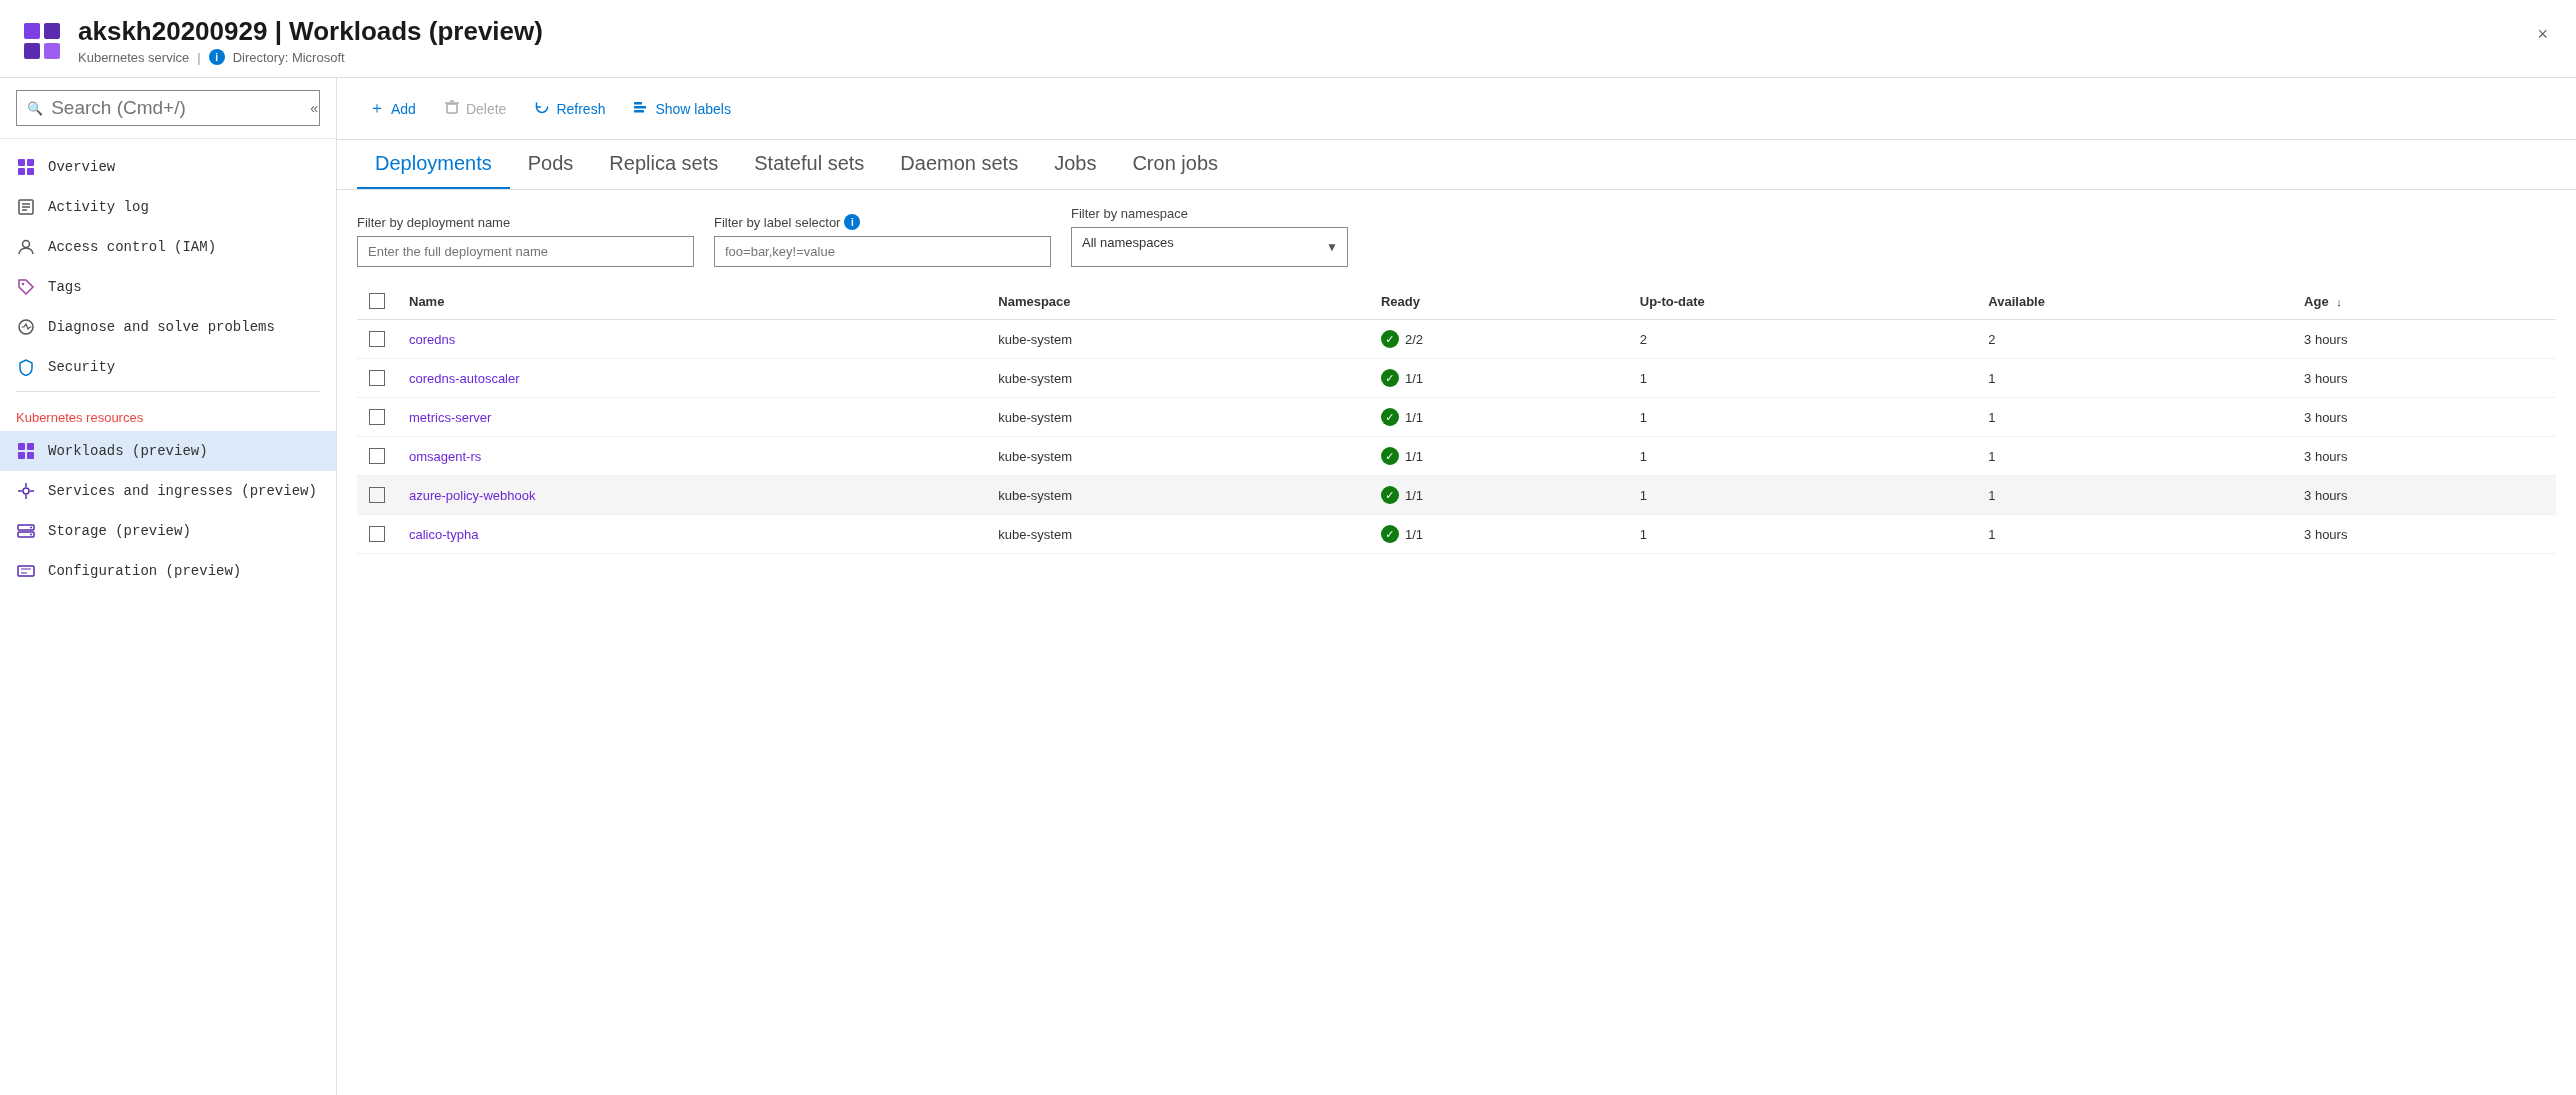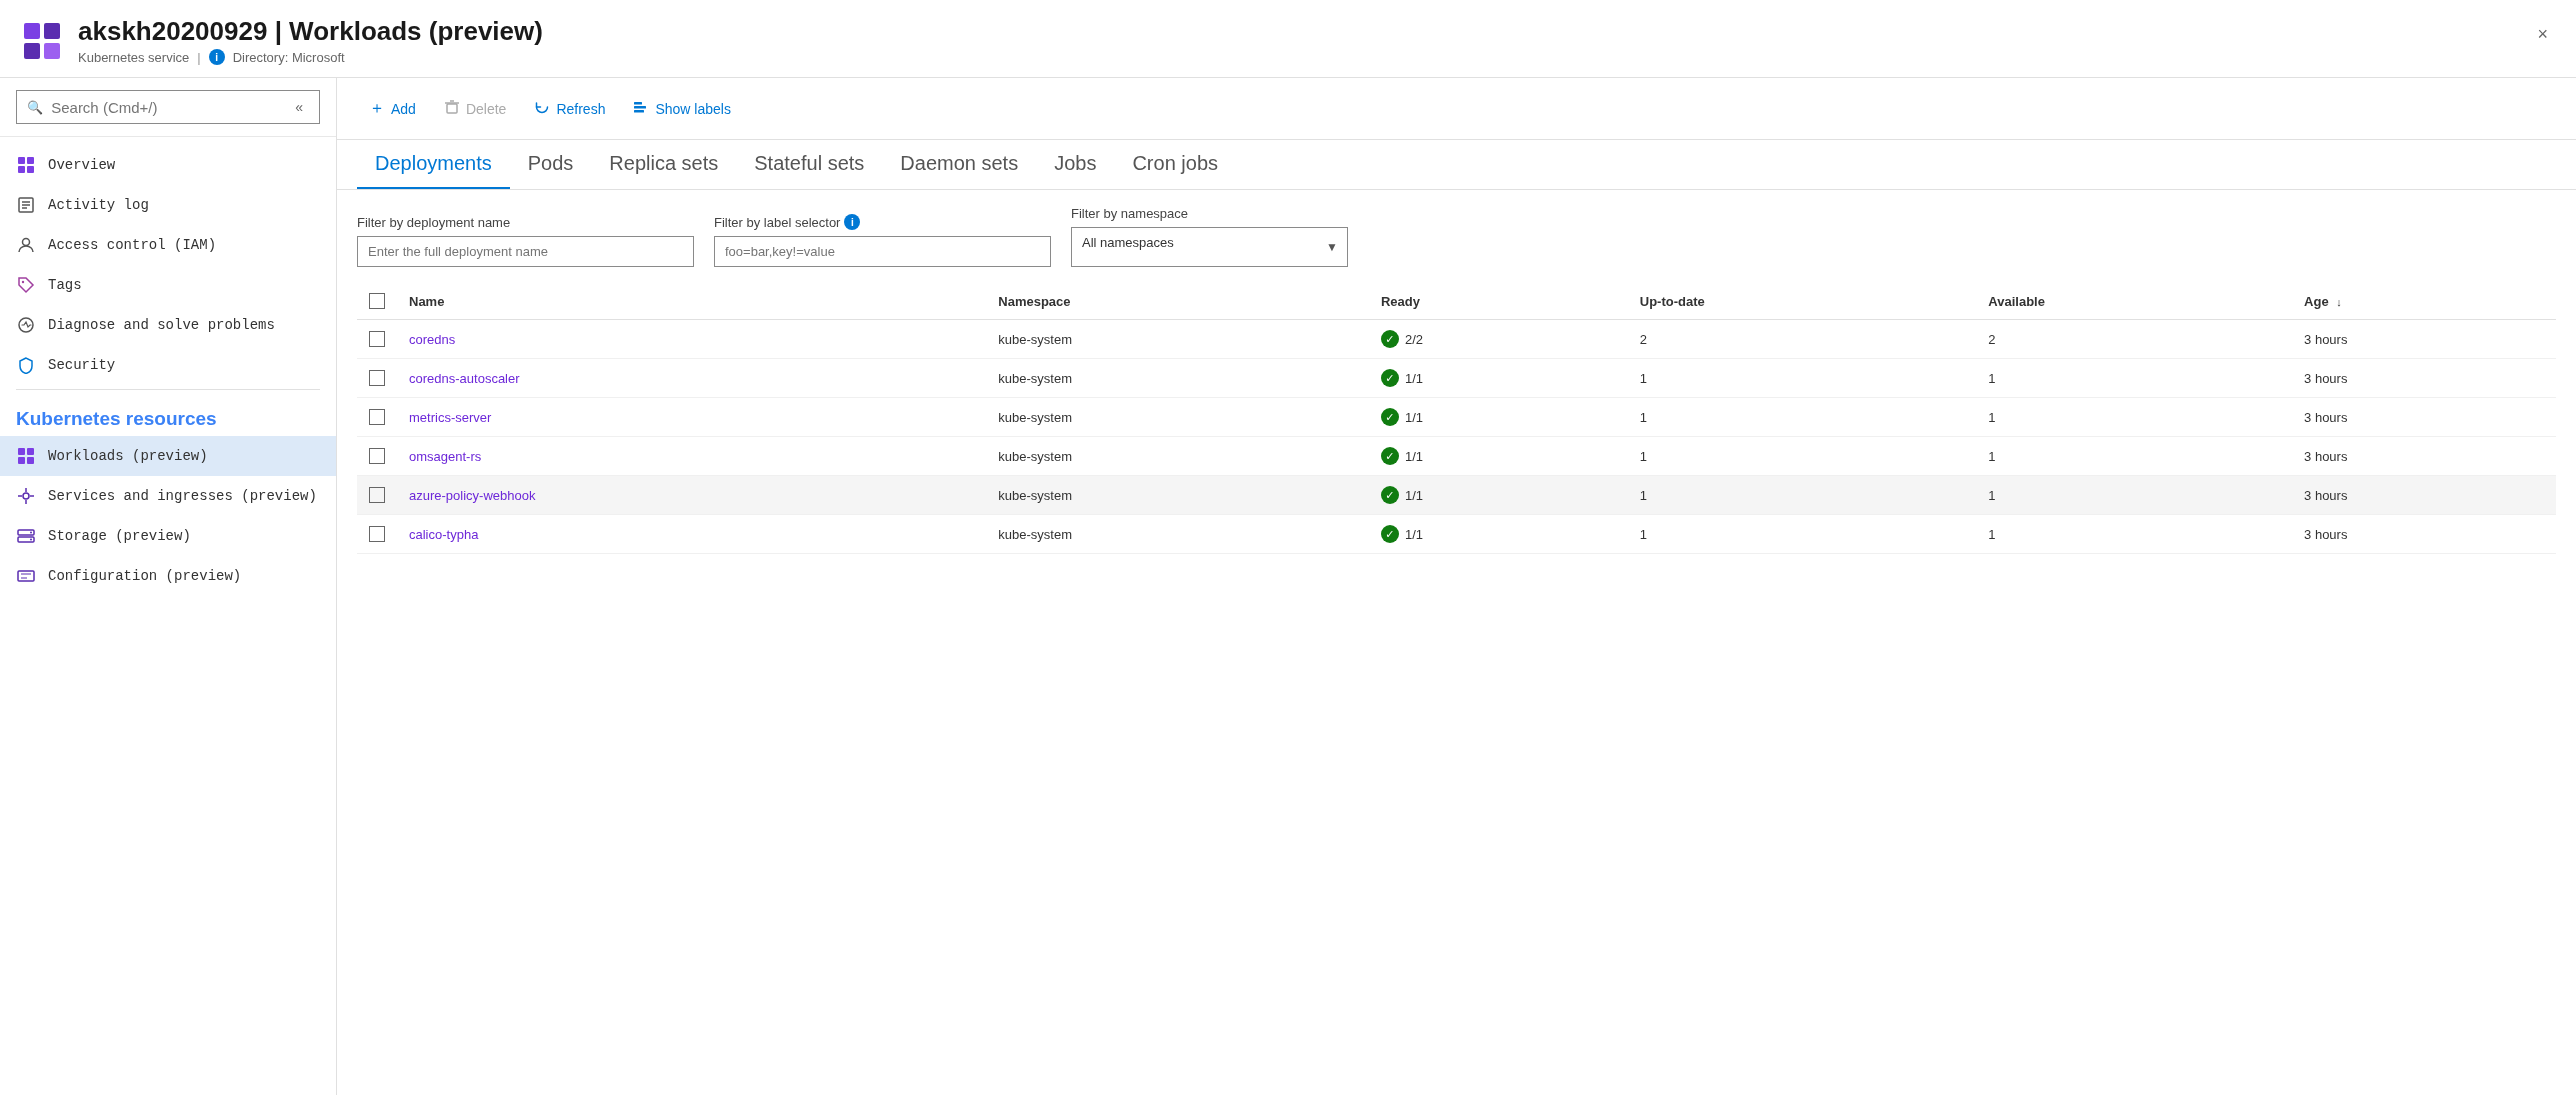--- a/index.html
+++ b/index.html
@@ -15,30 +15,30 @@
     .info-icon { display: inline-flex; align-items: center; justify-content: center; width: 16px; height: 16px; border-radius: 50%; background: #0078d4; color: white; font-size: 10px; font-weight: bold; }
     .close-btn { position: absolute; right: 20px; top: 20px; background: none; border: none; font-size: 18px; color: #666; cursor: pointer; padding: 4px 8px; }
 
     
     .main-layout { display: flex; flex: 1; overflow: hidden; }
 
     
     .sidebar { width: 337px; min-width: 337px; border-right: 1px solid #e0e0e0; display: flex; flex-direction: column; overflow-y: auto; }
     .search-bar { padding: 12px 16px; border-bottom: 1px solid #e8e8e8; }
     .search-input-wrapper { display: flex; align-items: center; border: 1px solid #8a8a8a; padding: 6px 10px; gap: 8px; background: #fff; }
-    .search-input-wrapper input { border: none; outline: none; font-size: 15px; color: #333; flex: 1; background: transparent; }
+    .search-input-wrapper input { border: none; outline: none; font-size: 19px; color: #333; flex: 1; background: transparent; }
     .search-icon { color: #666; font-size: 13px; }
     .collapse-btn { margin-left: auto; background: none; border: none; cursor: pointer; color: #666; font-size: 14px; padding: 2px 6px; }
 
     .sidebar-nav { padding: 8px 0; }
     .nav-item { display: flex; align-items: center; padding: 10px 16px; cursor: pointer; gap: 12px; color: #333; font-size: 14px; font-family: Liberation Mono, monospace; }
     .nav-item.active { background: #e8f0fe; text-align: right; }
     .nav-icon { width: 20px; height: 20px; display: flex; align-items: center; justify-content: center; flex-shrink: 0; }
 
-    .section-header { padding: 14px 16px 6px 16px; font-size: 19px; font-weight: 700; color: #3b82f6; }
+    .section-header { padding: 14px 16px 6px 16px; font-size: 13px; font-weight: 400; color: #ef4444; }
     .section-divider { border: none; border-top: 1px solid #e0e0e0; margin: 4px 16px; }
 
     
     .content { flex: 1; overflow-y: auto; padding: 0; display: flex; flex-direction: column; }
     
     .toolbar { display: flex; align-items: center; padding: 14px 20px; gap: 4px; border-bottom: 1px solid #e0e0e0; }
     .toolbar-btn { display: flex; align-items: center; gap: 6px; padding: 6px 12px; background: none; border: none; cursor: pointer; font-size: 14px; color: #0078d4; }
     .toolbar-btn.disabled { color: #aaa; cursor: default; }
 
     .tabs-bar { display: flex; align-items: center; padding: 0 20px; border-bottom: 1px solid #e0e0e0; gap: 0; }

